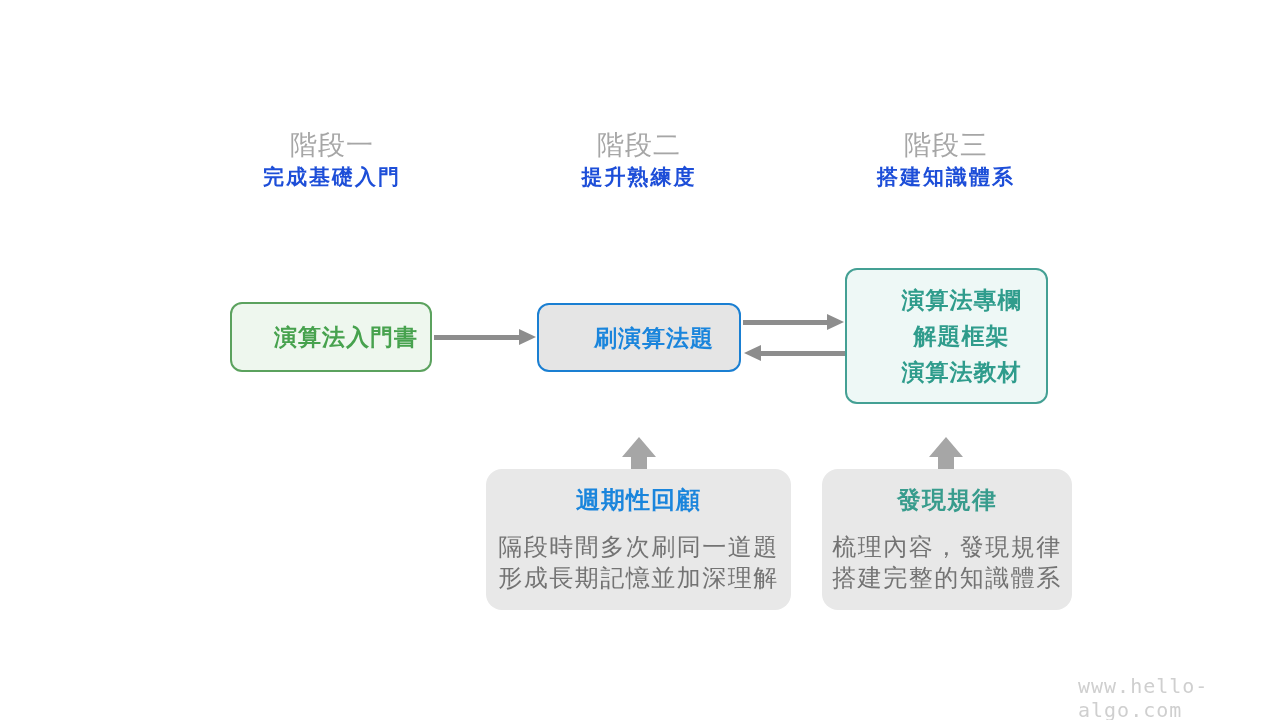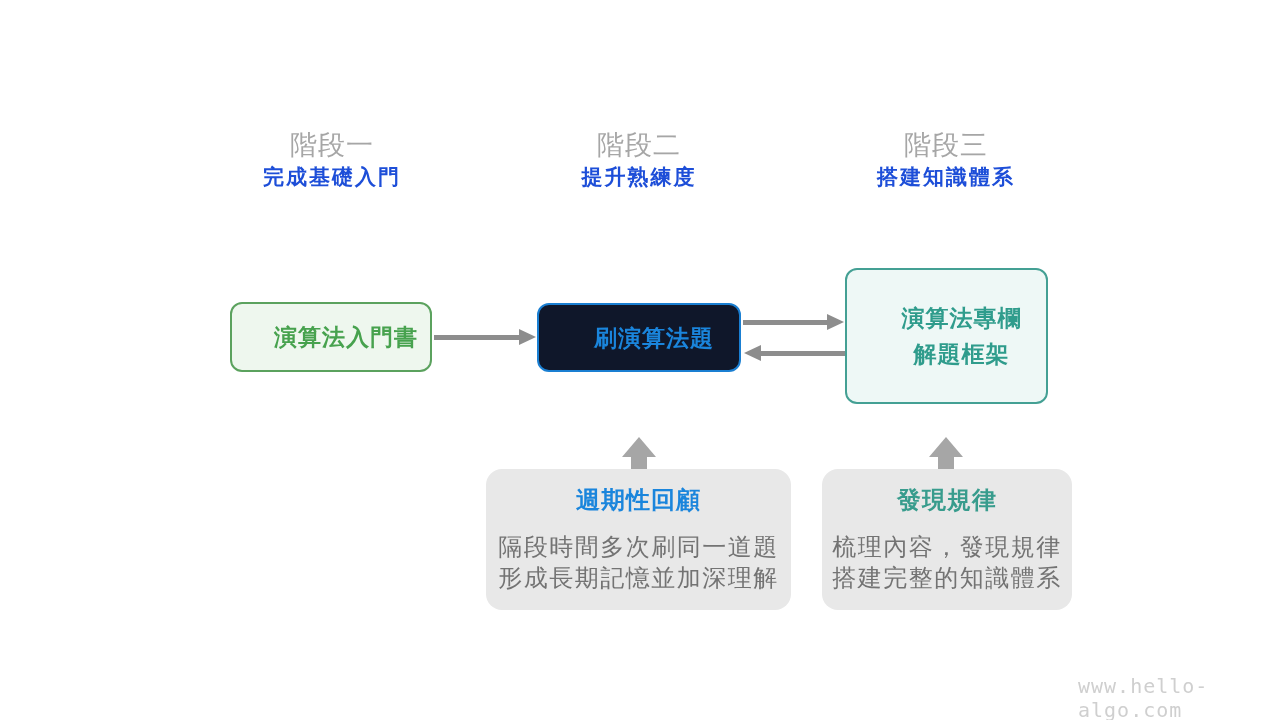--- a/index.html
+++ b/index.html
@@ -23,21 +23,21 @@
     letter-spacing: 2px; line-height: 30px;
   }
 
   
   .node {
     position: absolute; border-radius: 12px; display: flex;
     flex-direction: column; align-items: center; justify-content: center;
     font-weight: 700; font-size: 23px; letter-spacing: 1px; text-align: center; padding-left: 30px;
   }
   .node-green { background: #eef7ee; border: 2.5px solid #5ba25e; color: #47a24e; }
-  .node-blue  { background: #0f172a; border: 2.5px solid #1a7fd2; color: #1a85dc; }
+  .node-blue  { background: #e5e5e5; border: 2.5px solid #1a7fd2; color: #1a85dc; }
   .node-teal  { background: #eef8f6; border: 2.5px solid #44a094; color: #2f9c8c; }
   .node-line { line-height: 36px; }
 
   
   .harrow { position: absolute; display: flex; align-items: center; height: 16px; }
   .harrow .shaft { height: 5px; background: #8d8d8d; }
   .head-right {
     width: 0; height: 0; border-left: 17px solid #8d8d8d;
     border-top: 8px solid transparent; border-bottom: 8px solid transparent;
   }
@@ -95,20 +95,21 @@
     <span class="node-line">演算法入門書</span>
   </div>
 
   <div class="node node-blue" style="left:537px; top:303px; width:204px; height:69px;">
     <span class="node-line">刷演算法題</span>
   </div>
 
   <div class="node node-teal" style="left:845px; top:268px; width:203px; height:136px;">
     <div class="node-line">演算法專欄</div>
     <div class="node-line">解題框架</div>
+    <div class="node-line">演算法教材</div>
   </div>
 
   <div class="harrow" style="left:434px; top:329px;">
     <span class="shaft" style="width:85px"></span>
     <span class="head-right"></span>
   </div>
 
   <div class="harrow" style="left:743px; top:314px;">
     <span class="shaft" style="width:84px"></span>
     <span class="head-right"></span>

